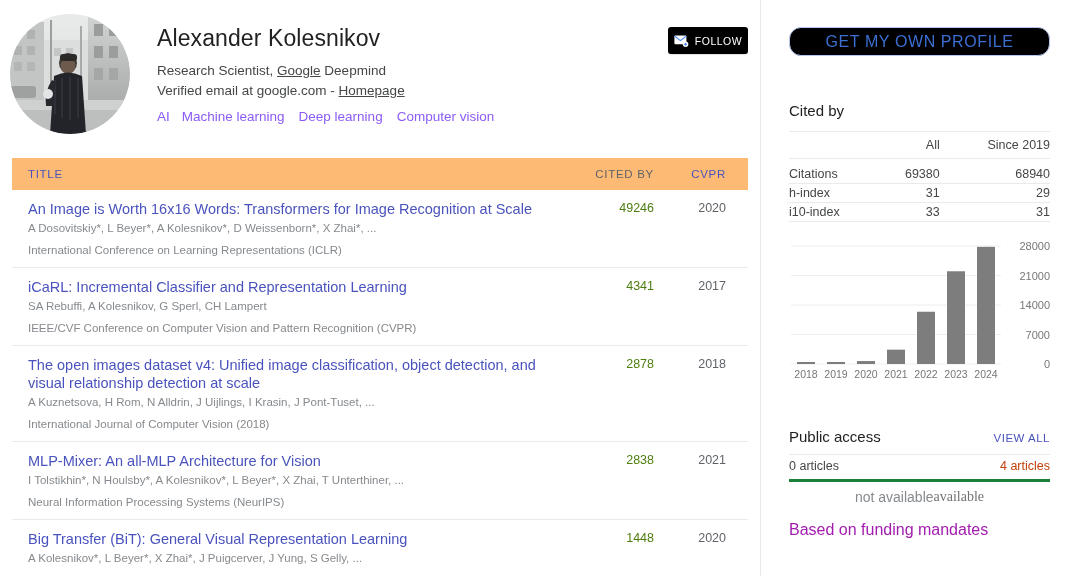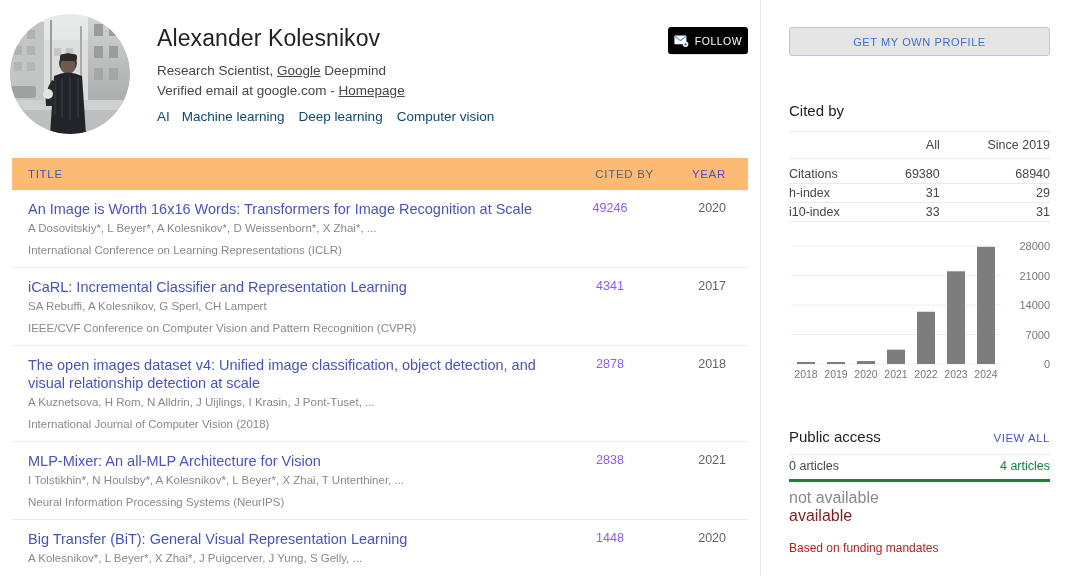--- a/index.html
+++ b/index.html
@@ -79,21 +79,21 @@
     color: #444746;
     text-decoration: underline;
     cursor: pointer;
   }
   .prof-tags {
     margin-top: 7px;
     font-size: 13.5px;
     line-height: 19px;
   }
   .prof-tags a {
-    color: #0c4a6e;
+    color: #8b5cf6;
     text-decoration: none;
     margin-right: 14px;
     cursor: pointer;
   }
   .prof-tags a:first-child { margin-right: 12px; }
 
   .follow-btn {
     position: absolute;
     left: 668px;
     top: 27px;
@@ -149,24 +149,24 @@
     text-align: right;
     color: #4a53bd;
     padding: 0 22px 0 0;
     width: 62px;
     cursor: pointer;
   }
   tbody tr { border-bottom: 1px solid #e8eaed; }
   tbody td { vertical-align: top; padding: 10px 0 9px 16px; }
   td.c-title { }
   td.c-cited {
-    text-align: center;
+    text-align: right;
     padding: 11px 10px 9px 0;
     font-size: 12.5px;
-    color: #8b5cf6;
+    color: #4d7c0f;
     cursor: pointer;
   }
   td.c-year {
     text-align: right;
     padding: 11px 22px 9px 0;
     font-size: 12.5px;
     color: #5f6368;
   }
   .pt-title {
     color: #4a53bd;
@@ -194,24 +194,24 @@
     width: 320px;
     position: relative;
     padding: 0;
     box-sizing: border-box;
     border-left: 1px solid #e8eaed;
   }
   .gmop-btn {
     margin: 27px 30px 0 28px;
     height: 27px;
     border: 1px solid #b3c6ee;
-    border-radius: 3px;
-    background: #e5e5e5;
+    border-radius: 12px;
+    background: #000000;
     color: #3c6fd1;
-    font-size: 11px;
+    font-size: 16px;
     letter-spacing: .6px;
     display: flex;
     align-items: center;
     justify-content: center;
     cursor: pointer;
     font-family: "Liberation Sans", sans-serif;
   }
 
   .panel {
     margin: 0 30px 0 28px;
@@ -281,38 +281,37 @@
     cursor: pointer;
     text-decoration: none;
   }
   .pa-box { margin-top: 9px; border-top: 1px solid #e8eaed; padding-top: 4px; }
   .pa-row {
     display: flex;
     justify-content: space-between;
     font-size: 12.5px;
     color: #444746;
   }
-  .pa-row .right-val { color: #15803d; text-align: center; }
+  .pa-row .right-val { color: #c2410c; text-align: center; }
   .pa-bar {
     height: 3px;
     background: #188038;
     margin: 6px 0 7px 0;
     width: 100%;
   }
   .pa-row2 {
     display: flex;
     justify-content: center;
+    font-size: 14px;
+    color: #868a8e;
+  }
+  .pa-row2 .right-val { color: #737373; font-family: Liberation Serif, serif; }
+  .pa-note {
     font-size: 16px;
-    color: #868a8e;
-    flex-direction: column;
-  }
-  .pa-row2 .right-val { color: #7f1d1d; }
-  .pa-note {
-    font-size: 12px;
-    color: #b91c1c;
+    color: #a21caf;
     margin-top: 16px;
   }
 </style>
 </head>
 <body>
 
 <div id="page">
 
   <div class="left-col">
 
@@ -393,21 +392,21 @@
         </svg>
         <span>FOLLOW</span>
       </div>
     </div>
 
     <table class="pub-table">
       <thead>
         <tr class="thead-row">
           <th>TITLE</th>
           <th class="cited-h">CITED BY</th>
-          <th class="year-h">YEAR</th>
+          <th class="year-h">CVPR</th>
         </tr>
       </thead>
       <tbody>
         <tr>
           <td class="c-title">
             <a class="pt-title">An Image is Worth 16x16 Words: Transformers for Image Recognition at Scale</a>
             <div class="pt-authors">A Dosovitskiy*, L Beyer*, A Kolesnikov*, D Weissenborn*, X Zhai*, ...</div>
             <div class="pt-venue">International Conference on Learning Representations (ICLR)</div>
           </td>
           <td class="c-cited">49246</td>

